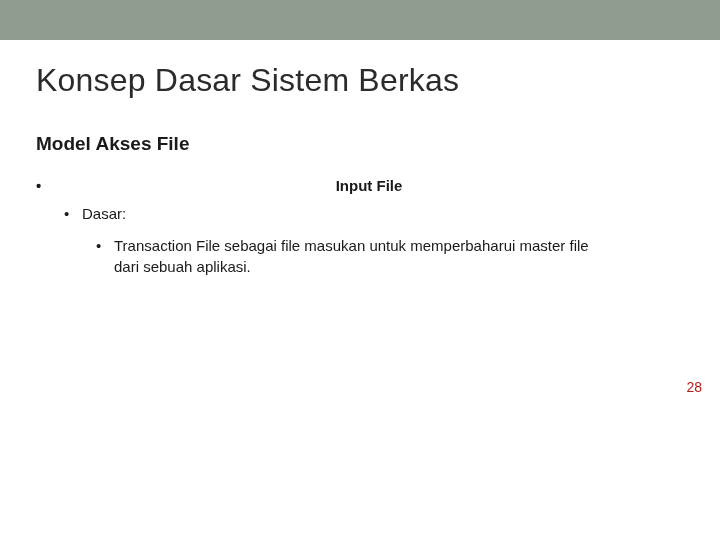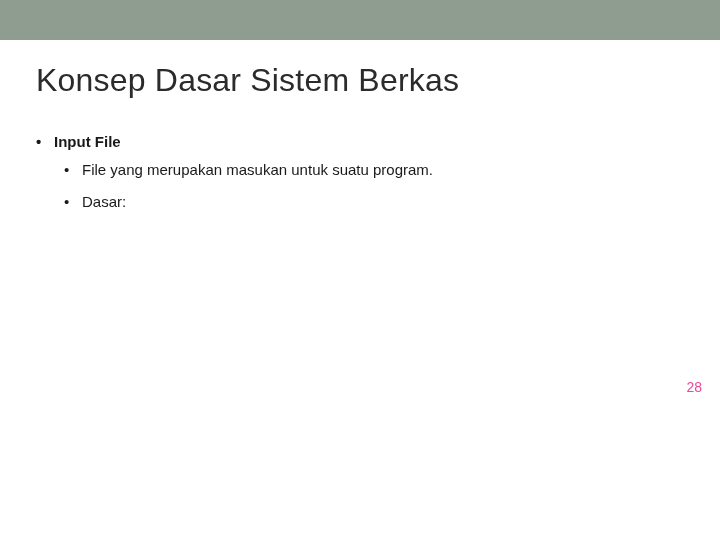--- a/index.html
+++ b/index.html
@@ -5,40 +5,41 @@
   * { margin: 0; padding: 0; box-sizing: border-box; }
   html, body { width: 720px; height: 540px; font-family: Arial, Helvetica, sans-serif; background: #ffffff; color: #1a1a1a; }
   .top-band { width: 100%; height: 40px; background: #8e9d90; }
   .slide { position: relative; width: 720px; height: 409px; }
   .content { padding: 22px 36px 0 36px; }
   .title { font-size: 32px; font-weight: 400; color: #2b2b2b; margin-bottom: 34px; letter-spacing: 0.2px; }
   .subtitle { font-size: 19px; font-weight: 700; color: #1a1a1a; margin-bottom: 22px; }
   ul { list-style: none; }
   .bullet { position: relative; padding-left: 18px; margin-bottom: 8px; }
   .bullet::before { content: "•"; position: absolute; left: 0; top: 0; }
-  .lvl1 { font-size: 15px; font-weight: 700; margin-left: 0; margin-bottom: 10px; }
+  .lvl1 { font-size: 15px; font-weight: 700; margin-left: 0; margin-bottom: 10px; text-align: center; }
   .lvl2 { font-size: 15px; font-weight: 400; margin-left: 28px; margin-bottom: 12px; line-height: 1.35; }
   .lvl3 { font-size: 15px; font-weight: 400; margin-left: 60px; margin-bottom: 16px; line-height: 1.35; max-width: 520px; }
-  .page-number { position: absolute; right: 18px; bottom: 14px; font-size: 14px; color: #ec4899; text-align: right; }
+  .page-number { position: absolute; right: 18px; bottom: 14px; font-size: 14px; color: #b91c1c; text-align: right; }
 </style>
 </head>
 <body>
 
 <div class="slide">
   <div class="top-band"></div>
   <div class="content">
     <h1 class="title">Konsep Dasar Sistem Berkas</h1>
+    <h2 class="subtitle">Model Akses File</h2>
     <ul>
       <li class="bullet lvl1">Input File</li>
       <li>
         <ul>
-          <li class="bullet lvl2">File yang merupakan masukan untuk suatu program.</li>
           <li class="bullet lvl2">Dasar:</li>
           <li>
             <ul>
+              <li class="bullet lvl3">Transaction File sebagai file masukan untuk memperbaharui master file dari sebuah aplikasi.</li>
             </ul>
           </li>
         </ul>
       </li>
     </ul>
   </div>
   <div class="page-number">28</div>
 </div>
 
 </body></html>

